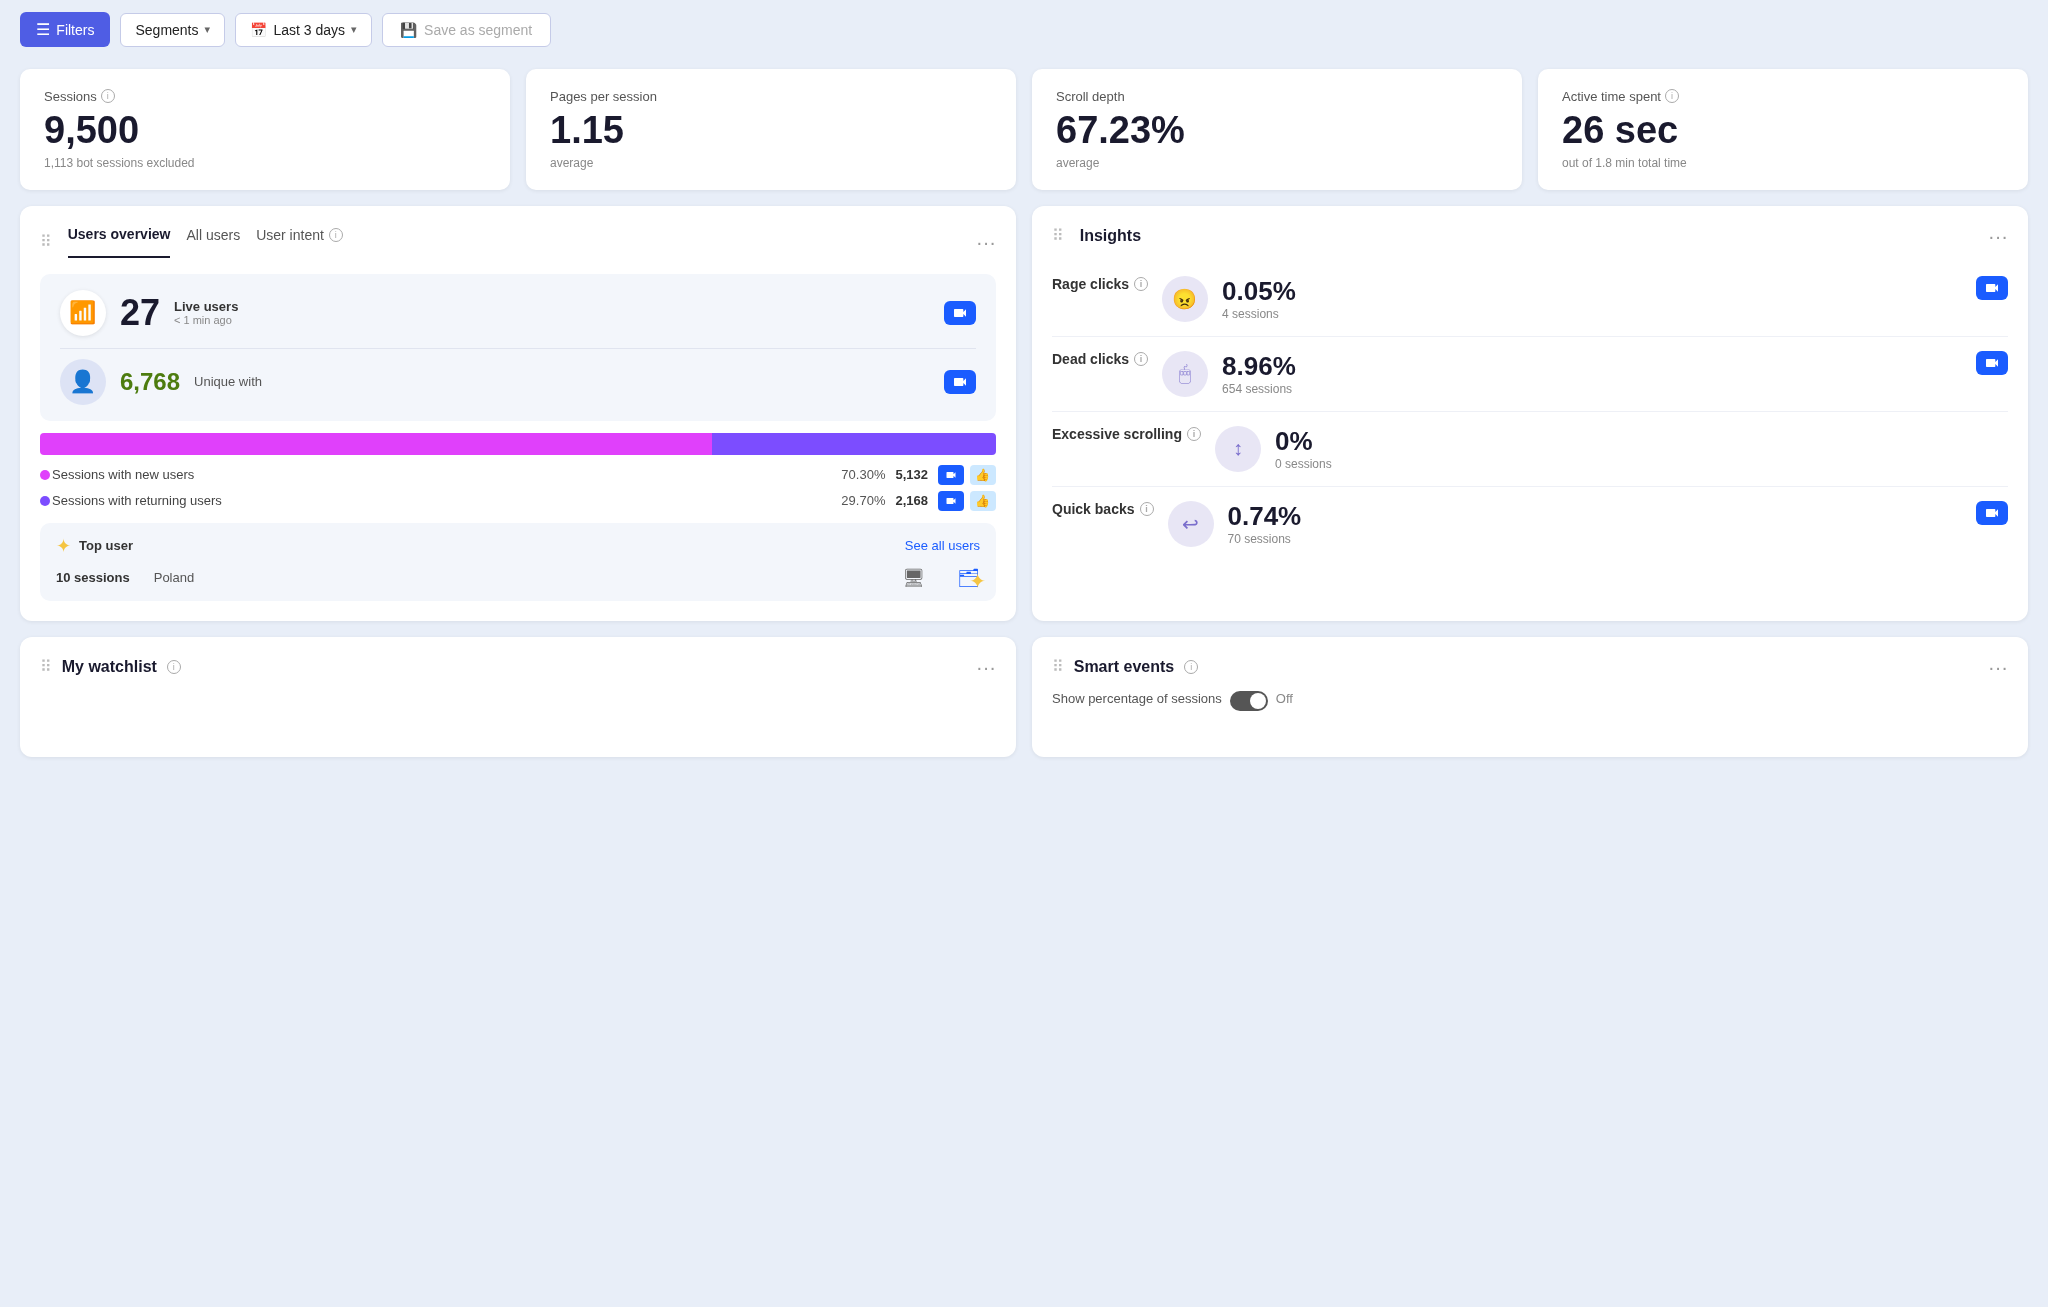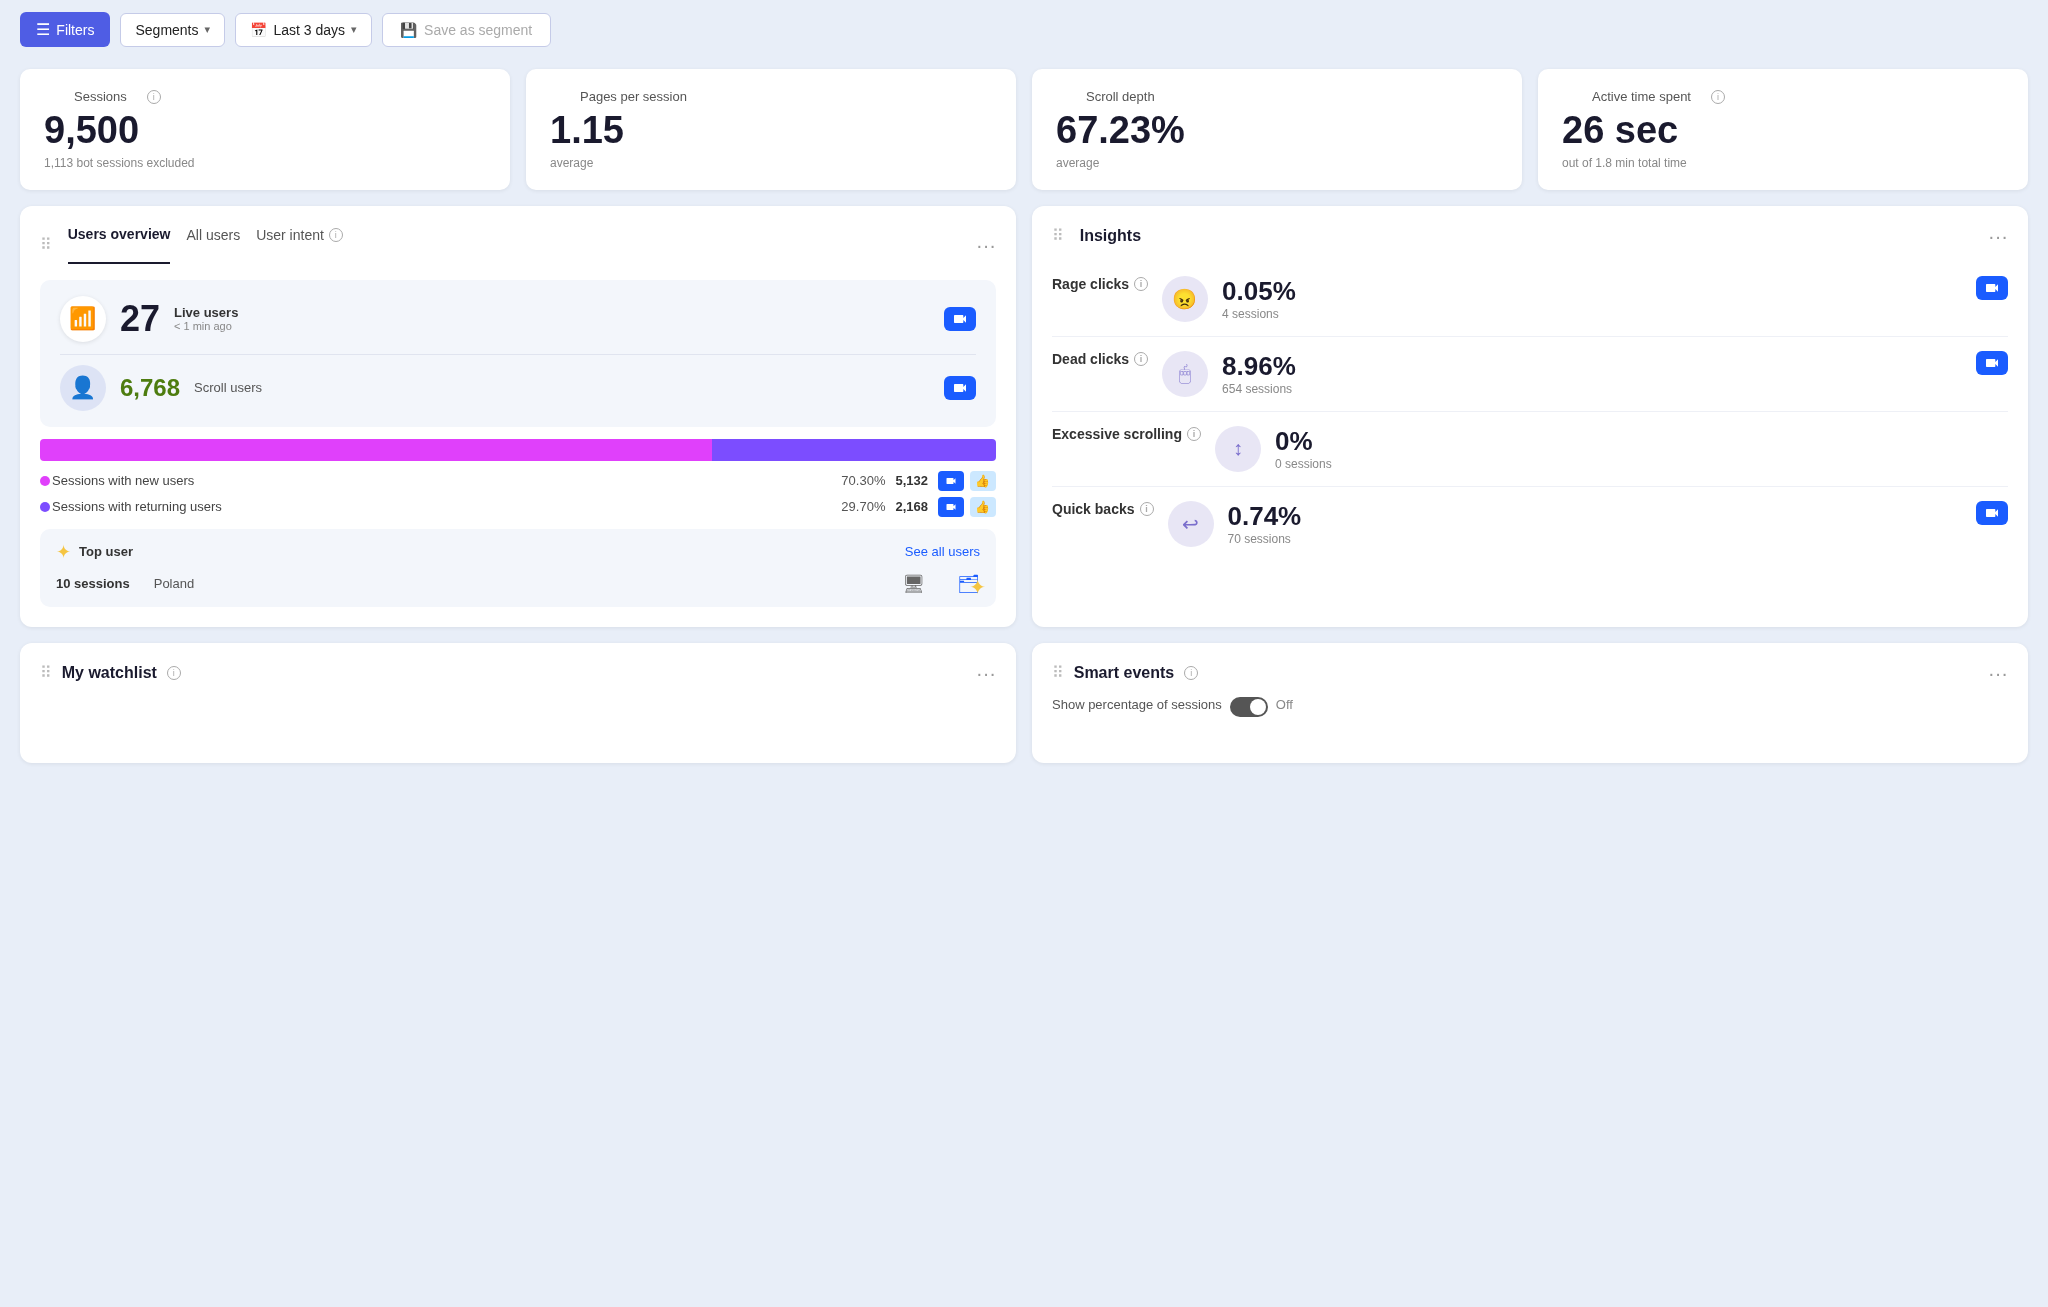--- a/index.html
+++ b/index.html
@@ -68,23 +68,22 @@
       background: white;
       border-radius: 10px;
       padding: 20px 24px;
       box-shadow: 0 1px 4px rgba(0,0,0,0.07);
     }
     .stat-card .label {
       font-size: 13px;
       color: #555;
       margin-bottom: 6px;
       display: flex;
-      align-items: flex-end;
-      gap: 20px;
-      margin-left: 30px;
+      align-items: flex-start;
+      gap: 4px;
     }
     .stat-card .value {
       font-size: 38px;
       font-weight: 700;
       color: #1a1a2e;
       line-height: 1.1;
     }
     .stat-card .sublabel {
       font-size: 12px;
       color: #888;
@@ -126,21 +125,21 @@
     }
     .panel-title {
       font-size: 16px;
       font-weight: 700;
       color: #1a1a2e;
     }
     .panel-tab {
       font-size: 14px;
       color: #555;
       cursor: pointer;
-      padding-bottom: 20px;
+      padding-bottom: 14px;
       display: flex;
       align-items: center;
       gap: 5px;
     }
     .panel-tab.active {
       color: #1a1a2e;
       font-weight: 600;
       border-bottom: 2px solid #1a1a2e;
     }
     .drag-dots {
@@ -494,21 +493,21 @@
               <path d="M17 10.5V7c0-.55-.45-1-1-1H4c-.55 0-1 .45-1 1v10c0 .55.45 1 1 1h12c.55 0 1-.45 1-1v-3.5l4 4v-11l-4 4z"></path>
             </svg>
         </div>
       </div>
 
       <div class="unique-users-row">
         <div class="user-icon-wrap">
           <span class="user-icon">👤</span>
         </div>
         <span class="unique-num">6,768</span>
-        <span class="unique-label">Scroll users</span>
+        <span class="unique-label">Unique with</span>
         <div class="video-btn" style="margin-left:auto;">
           <svg viewBox="0 0 24 24">
               <path d="M17 10.5V7c0-.55-.45-1-1-1H4c-.55 0-1 .45-1 1v10c0 .55.45 1 1 1h12c.55 0 1-.45 1-1v-3.5l4 4v-11l-4 4z"></path>
             </svg>
         </div>
       </div>
     </div>
 
     <div class="progress-section">
       <div class="progress-bar">

